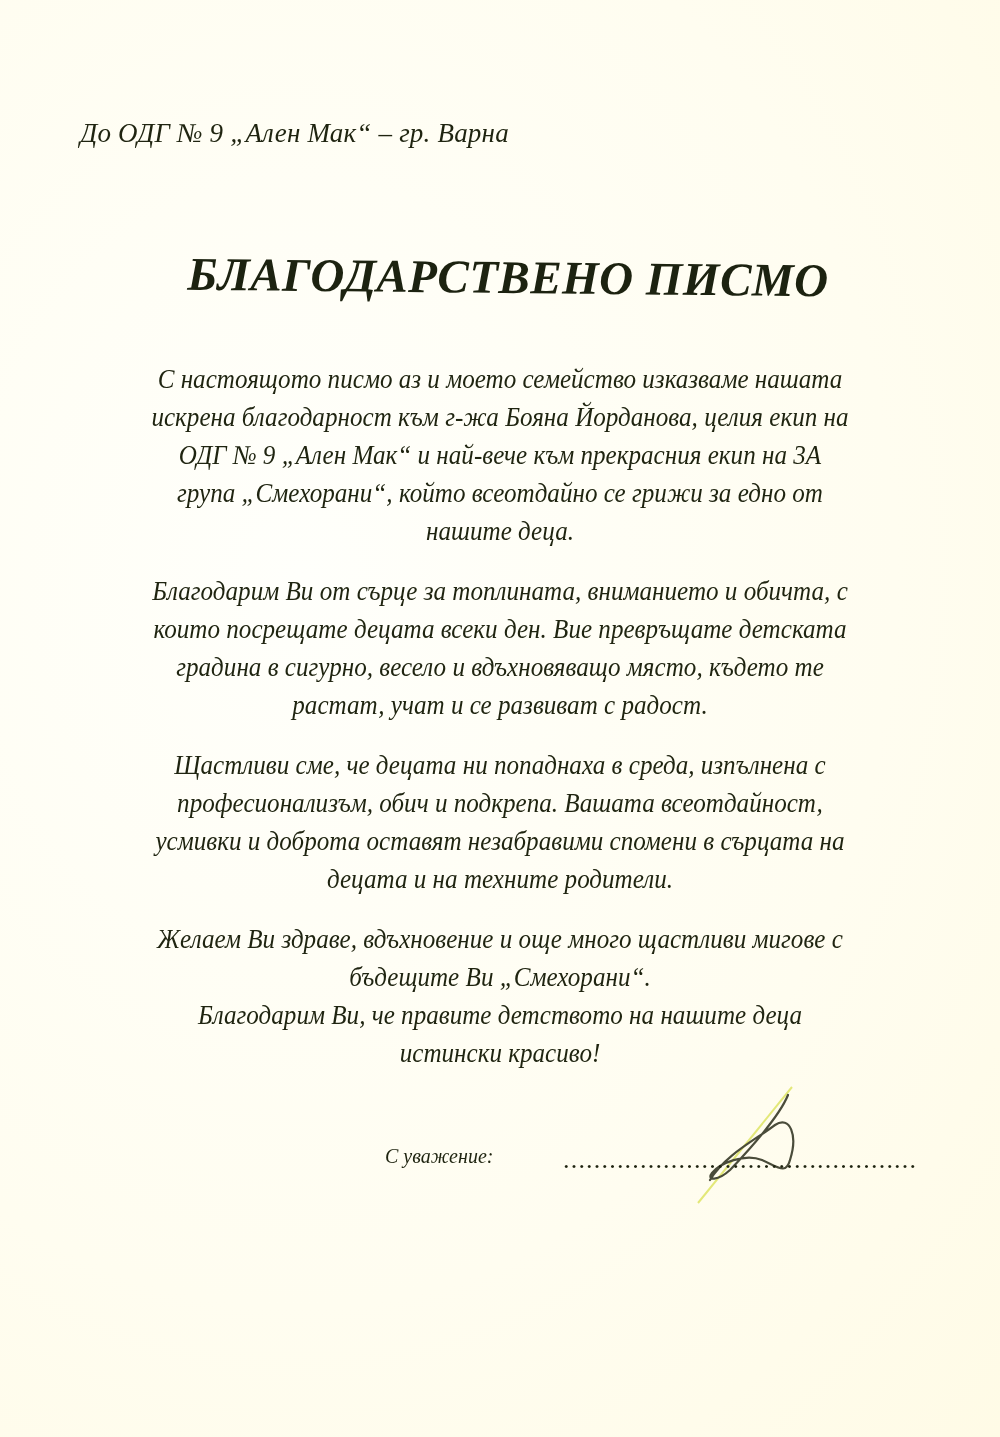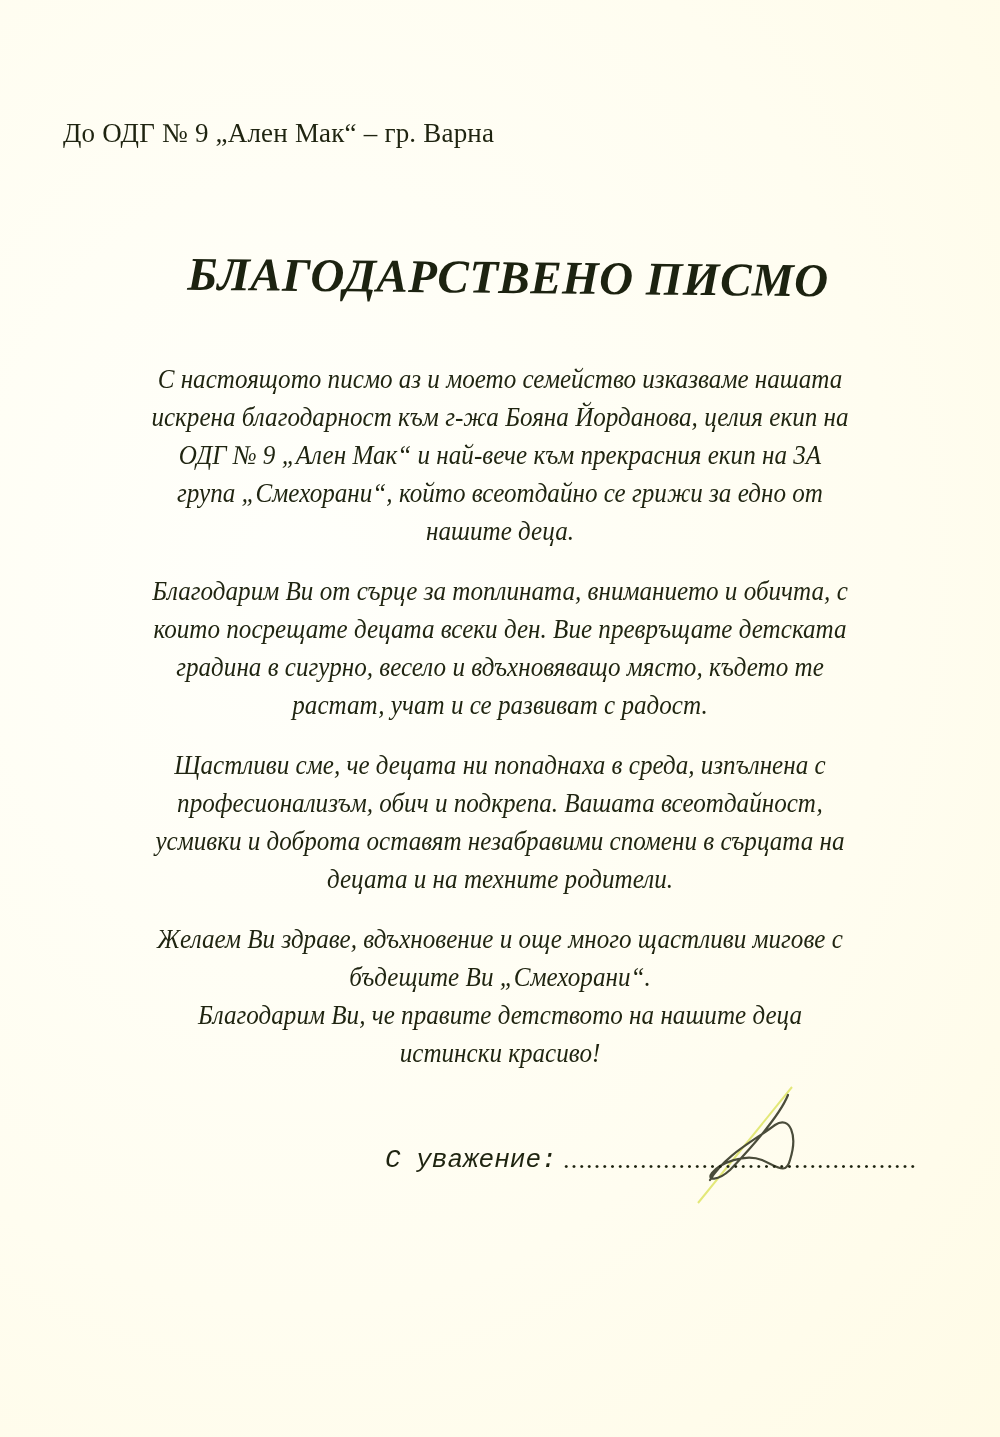--- a/index.html
+++ b/index.html
@@ -12,23 +12,24 @@
       font-family: "Liberation Serif", "DejaVu Serif", serif;
       color: #1f2410;
     }
     .paper {
       position: absolute;
       inset: 0;
       background: radial-gradient(ellipse at 30% 40%, #fffffb 0%, #fffdf0 60%, #fffbe6 100%);
     }
     .addressee {
       position: absolute;
-      left: 63px;
+      left: 80px;
       top: 118px;
       font-size: 27px;
+      font-style: italic;
       letter-spacing: 0.2px;
       white-space: nowrap;
     }
     .title {
       position: absolute;
       left: 0; right: 0;
       top: 250px;
       text-align: center;
       font-size: 47px;
       font-weight: bold;
@@ -57,23 +58,22 @@
       left: 380px;
       top: 1145px;
       width: 540px;
       height: 90px;
     }
     .regards {
       position: absolute;
       left: 5px;
       top: 0;
       font-style: italic;
-      font-size: 26px;
+      font-size: 20px;
       white-space: nowrap;
-      font-family: Liberation Mono, monospace;
     }
     .dots {
       position: absolute;
       left: 183px;
       top: 0;
       font-size: 26px;
       letter-spacing: 1.2px;
       white-space: nowrap;
     }
     .signer {

